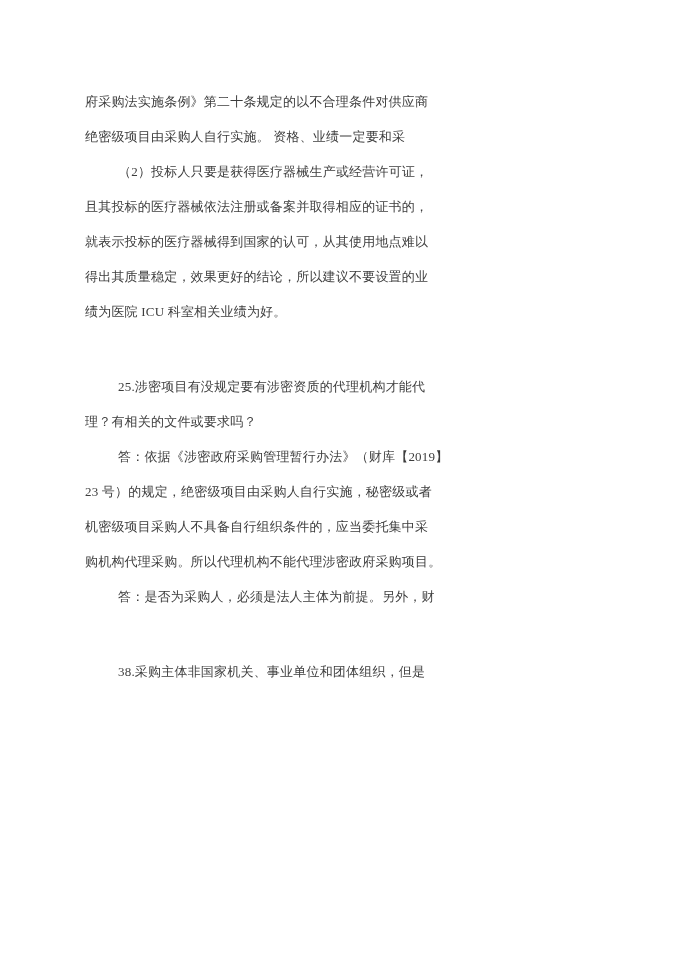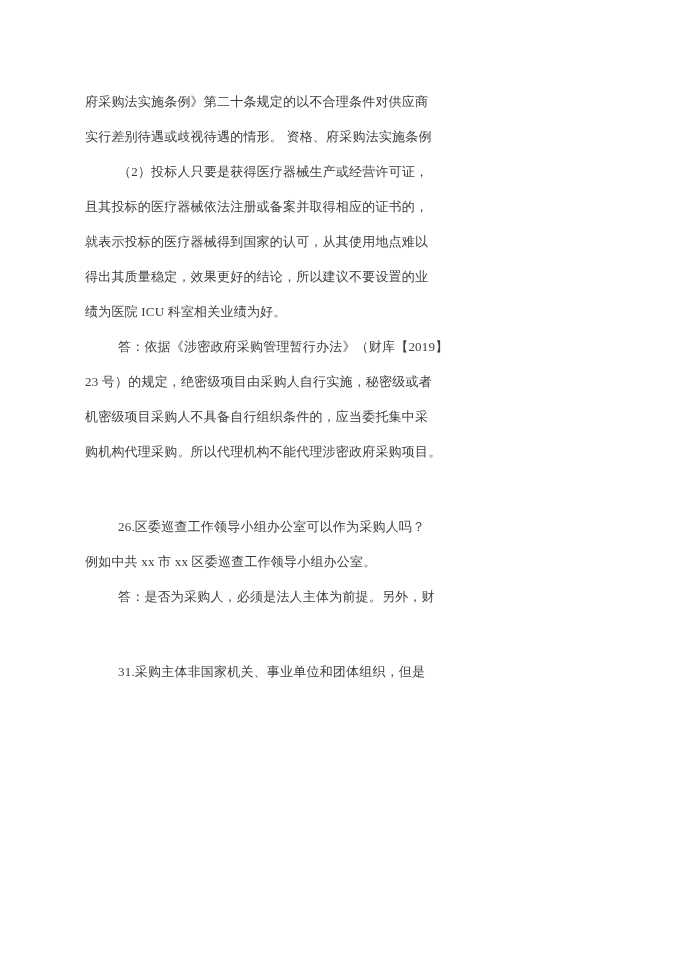--- a/index.html
+++ b/index.html
@@ -33,39 +33,39 @@
   }
   .line.indent { padding-left: 33px; }
 </style>
 </head>
 <body>
 
 <main class="page">
   <div class="text-column">
       <section class="block">
         <div class="line">府采购法实施条例》第二十条规定的以不合理条件对供应商</div>
-        <div class="line">实行差别待遇或歧视待遇的情形。 资格、府采购法实施条例</div>
+        <div class="line">绝密级项目由采购人自行实施。 资格、业绩一定要和采</div>
       </section>
       <section class="block">
         <div class="line indent">（2）投标人只要是获得医疗器械生产或经营许可证，</div>
         <div class="line">且其投标的医疗器械依法注册或备案并取得相应的证书的，</div>
         <div class="line">就表示投标的医疗器械得到国家的认可，从其使用地点难以</div>
         <div class="line">得出其质量稳定，效果更好的结论，所以建议不要设置的业</div>
         <div class="line">绩为医院 ICU 科室相关业绩为好。</div>
       </section>
+      <section class="block spaced">
+        <div class="line indent">25.涉密项目有没规定要有涉密资质的代理机构才能代</div>
+        <div class="line">理？有相关的文件或要求吗？</div>
+      </section>
       <section class="block">
         <div class="line indent">答：依据《涉密政府采购管理暂行办法》（财库【2019】</div>
         <div class="line">23 号）的规定，绝密级项目由采购人自行实施，秘密级或者</div>
         <div class="line">机密级项目采购人不具备自行组织条件的，应当委托集中采</div>
         <div class="line">购机构代理采购。所以代理机构不能代理涉密政府采购项目。</div>
       </section>
-      <section class="block spaced">
-        <div class="line indent">26.区委巡查工作领导小组办公室可以作为采购人吗？</div>
-        <div class="line">例如中共 xx 市 xx 区委巡查工作领导小组办公室。</div>
-      </section>
       <section class="block">
         <div class="line indent">答：是否为采购人，必须是法人主体为前提。另外，财</div>
       </section>
       <section class="block spaced">
-        <div class="line indent">31.采购主体非国家机关、事业单位和团体组织，但是</div>
+        <div class="line indent">38.采购主体非国家机关、事业单位和团体组织，但是</div>
       </section>
     </div>
 </main>
 
 </body></html>

